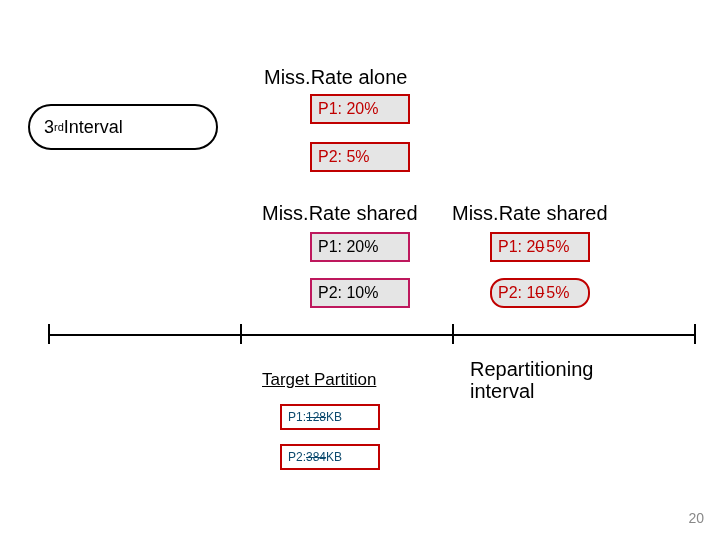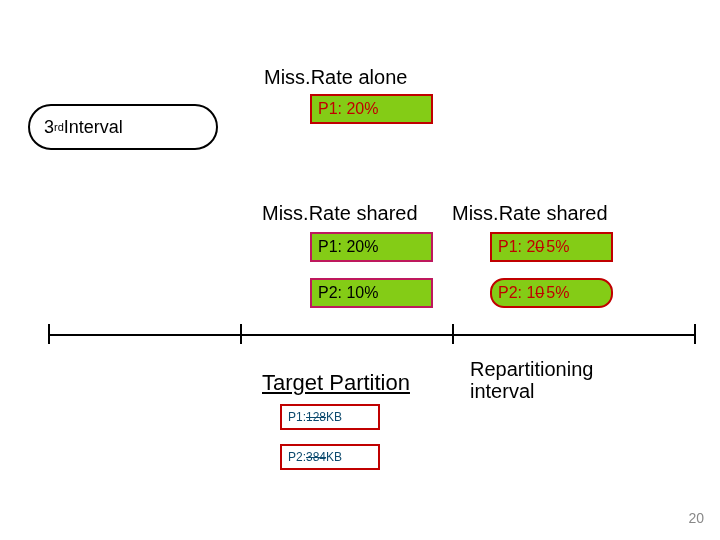--- a/index.html
+++ b/index.html
@@ -2,46 +2,47 @@
 <html><head>
 <meta charset="utf-8">
 <style>
   * { margin: 0; padding: 0; box-sizing: border-box; }
   html, body { width: 720px; height: 540px; font-family: Arial, Helvetica, sans-serif; background: #fff; color: #000; }
   .slide { position: relative; width: 720px; height: 540px; }
   .title { position: absolute; top: 10px; left: 20px; font-size: 38px; font-weight: 400; }
   .subheading { position: absolute; font-size: 20px; }
   .pill { position: absolute; width: 190px; height: 46px; border: 2px solid #000; border-radius: 23px; background: #fff; display: flex; align-items: center; justify-content: flex-start; padding-left: 14px; font-size: 18px; }
   .pill sup { font-size: 11px; vertical-align: super; }
-  .infobox { position: absolute; width: 123px; height: 30px; border: 2px solid #be185d; background: #84cc16; display: flex; align-items: center; padding-left: 6px; font-size: 16px; }
+  .infobox { position: absolute; width: 100px; height: 30px; border: 2px solid #be185d; background: #e5e5e5; display: flex; align-items: center; padding-left: 6px; font-size: 16px; }
   .infobox.red { border-color: #c00000; color: #c00000; }
   .infobox .strike { color: #c00000; text-decoration: line-through; margin-right: 2px; }
   .infobox .plain { color: #c00000; }
   .timeline { position: absolute; height: 0; border-top: 2px solid #000; }
   .tick { position: absolute; width: 2px; height: 20px; background: #000; }
-  .target-hd { position: absolute; font-size: 22px; text-decoration: underline; }
+  .target-hd { position: absolute; font-size: 17px; text-decoration: underline; }
   .targetbox { position: absolute; width: 100px; height: 26px; border: 2px solid #c00000; color: #0c4a6e; display: flex; align-items: center; padding-left: 6px; font-size: 12px; }
   .targetbox .strike { text-decoration: line-through; }
   .repart { position: absolute; font-size: 20px; }
   .pagenum { position: absolute; right: 16px; bottom: 14px; font-size: 14px; color: #888; }
 </style>
 </head>
 <body>
 
 <div class="slide">
 
   <div class="subheading" style="left:264px; top:66px;">Miss.Rate alone</div>
 
   <div class="pill" style="left:28px; top:104px;">
     <span>3</span>
       <sup>rd</sup>
       <span> Interval</span>
   </div>
 
   <div class="infobox red" style="left:310px; top:94px;">P1: 20%</div>
+  <div class="infobox red" style="left:310px; top:142px;">P2: 5%</div>
 
   <div class="subheading" style="left:262px; top:202px;">Miss.Rate shared</div>
   <div class="infobox" style="left:310px; top:232px;">P1: 20%</div>
   <div class="infobox" style="left:310px; top:278px;">P2: 10%</div>
 
   <div class="subheading" style="left:452px; top:202px;">Miss.Rate shared</div>
   <div class="infobox red" style="left:490px; top:232px;">
     <span class="plain">P1: 2</span>
       <span class="strike">0</span>
       <span class="plain">5%</span>

